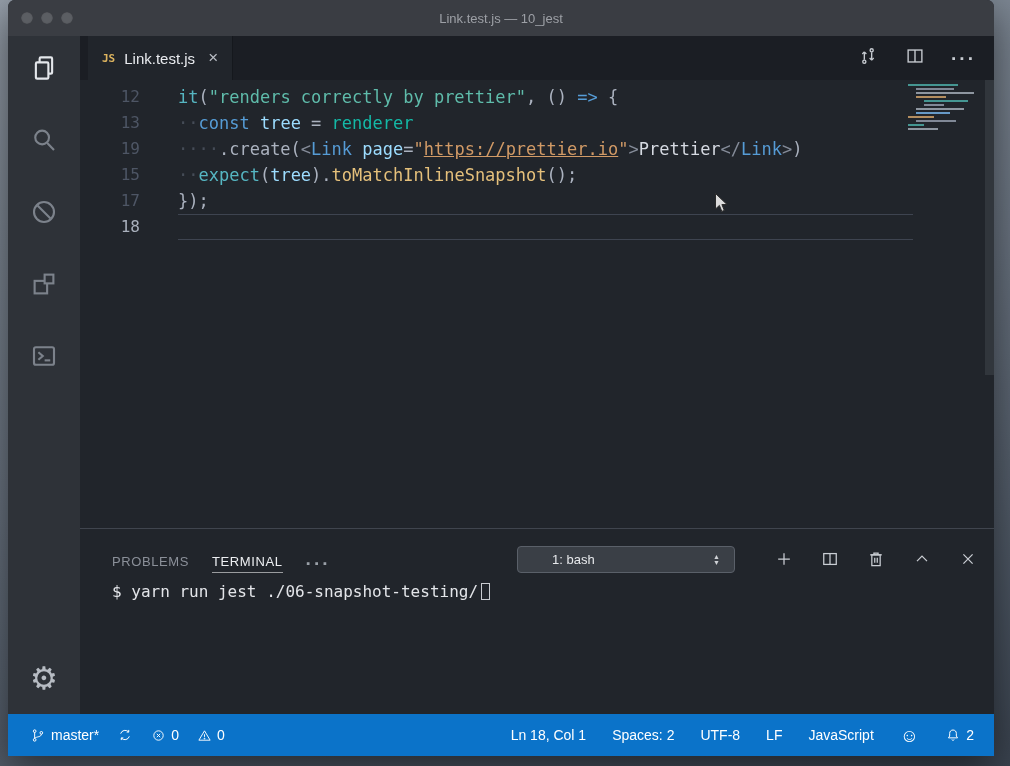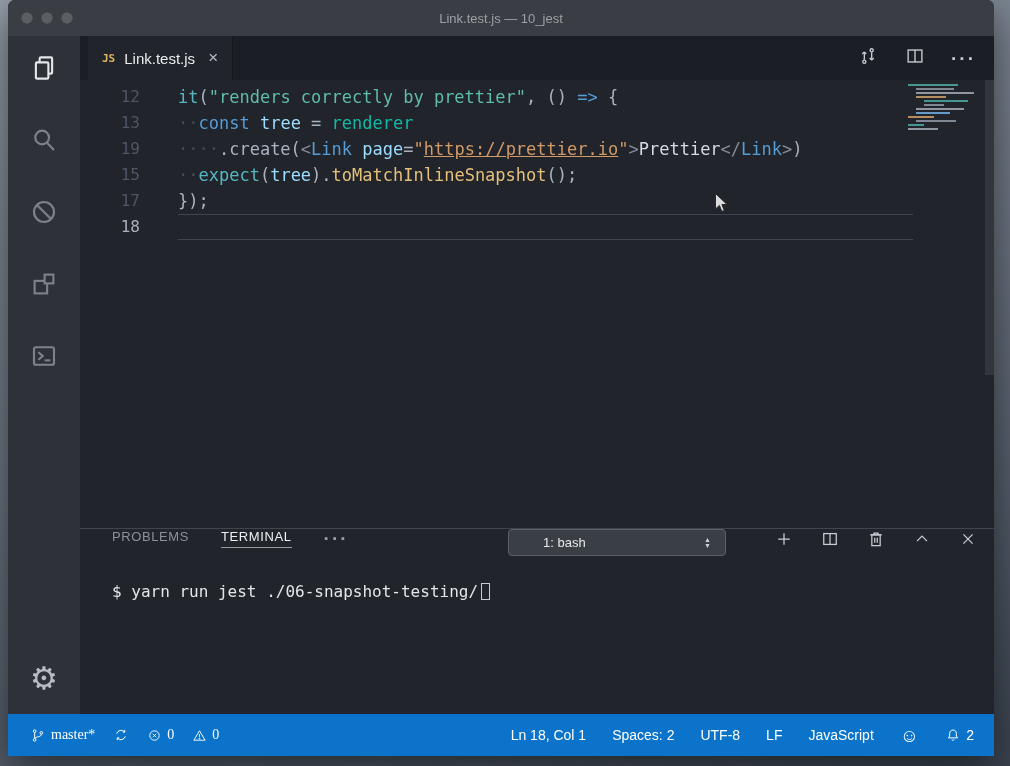--- a/index.html
+++ b/index.html
@@ -74,40 +74,40 @@
     background-size:50px 2px,38px 2px,58px 2px,30px 2px,44px 2px,20px 2px,48px 2px,34px 2px,26px 2px,40px 2px,16px 2px,30px 2px;
     background-position:0 0,8px 4px,8px 8px,8px 12px,16px 16px,16px 20px,8px 24px,8px 28px,0 32px,8px 36px,0 40px,0 44px;
   }
   .vscroll { position:absolute; top:0; right:0; width:9px; height:100%; }
   .vscroll .thumb { width:100%; height:295px; background:rgba(200,210,220,.10); }
 
   .mouse-cursor { position:absolute; left:634px; top:112px; z-index:6; }
 
   
   .panel { flex:0 0 186px; background:#21252b; border-top:1px solid #40454e; display:flex; flex-direction:column; }
-  .panel-header { flex:0 0 44px; display:flex; align-items:flex-start; padding:0 16px 0 32px; gap:32px; }
+  .panel-header { flex:0 0 44px; display:flex; align-items:flex-end; padding:0 16px 0 32px; gap:23px; }
   .panel-tab { font-size:13px; letter-spacing:.6px; color:#8b9099; cursor:pointer; padding-bottom:3px; border-bottom:1px solid transparent; }
   .panel-tab.active { color:#edeff2; border-bottom-color:rgba(255,255,255,.55); }
   .panel-more { color:#9aa0a8; }
   .term-select {
     margin-left:auto; margin-right:16px; width:218px; height:27px;
     background:#3a3f46; border:1px solid #5a6069; border-radius:4px;
     color:#e7e9ec; font-size:13px; display:flex; align-items:center;
     justify-content:space-between; padding:0 14px 0 34px; cursor:pointer;
   }
   .sel-arrows { display:flex; flex-direction:column; align-items:center; color:#cfd2d6; font-size:7px; line-height:6px; }
   .panel-icons { display:flex; align-items:center; gap:26px; color:#caced4; }
   .panel-icons svg { stroke:currentColor; fill:none; stroke-width:1.5; cursor:pointer; }
 
   .terminal { flex:1; padding:9px 0 0 32px; font-family:"DejaVu Sans Mono",monospace; font-size:16px; color:#e3e5e9; }
   .term-cursor { display:inline-block; width:9px; height:17px; border:1px solid #c9ccd1; margin-left:3px; vertical-align:-3px; }
 
   
   .statusbar { flex:0 0 42px; background:#0b73c9; color:#fff; font-size:14px; display:flex; align-items:center; padding:0 20px 0 22px; }
-  .sb-left  { display:flex; align-items:center; gap:18px;font-family:Liberation Serif, serif; }
+  .sb-left  { display:flex; align-items:center; gap:18px; }
   .sb-right { margin-left:auto; display:flex; align-items:center; gap:26px; }
   .sb-item  { display:flex; align-items:center; gap:5px; cursor:pointer; }
   .statusbar svg { stroke:#fff; fill:none; stroke-width:1.5; }
   .smiley { font-size:19px; line-height:1; }
 </style>
 </head>
 <body>
 
 <div class="desktop">
   <div class="window">

